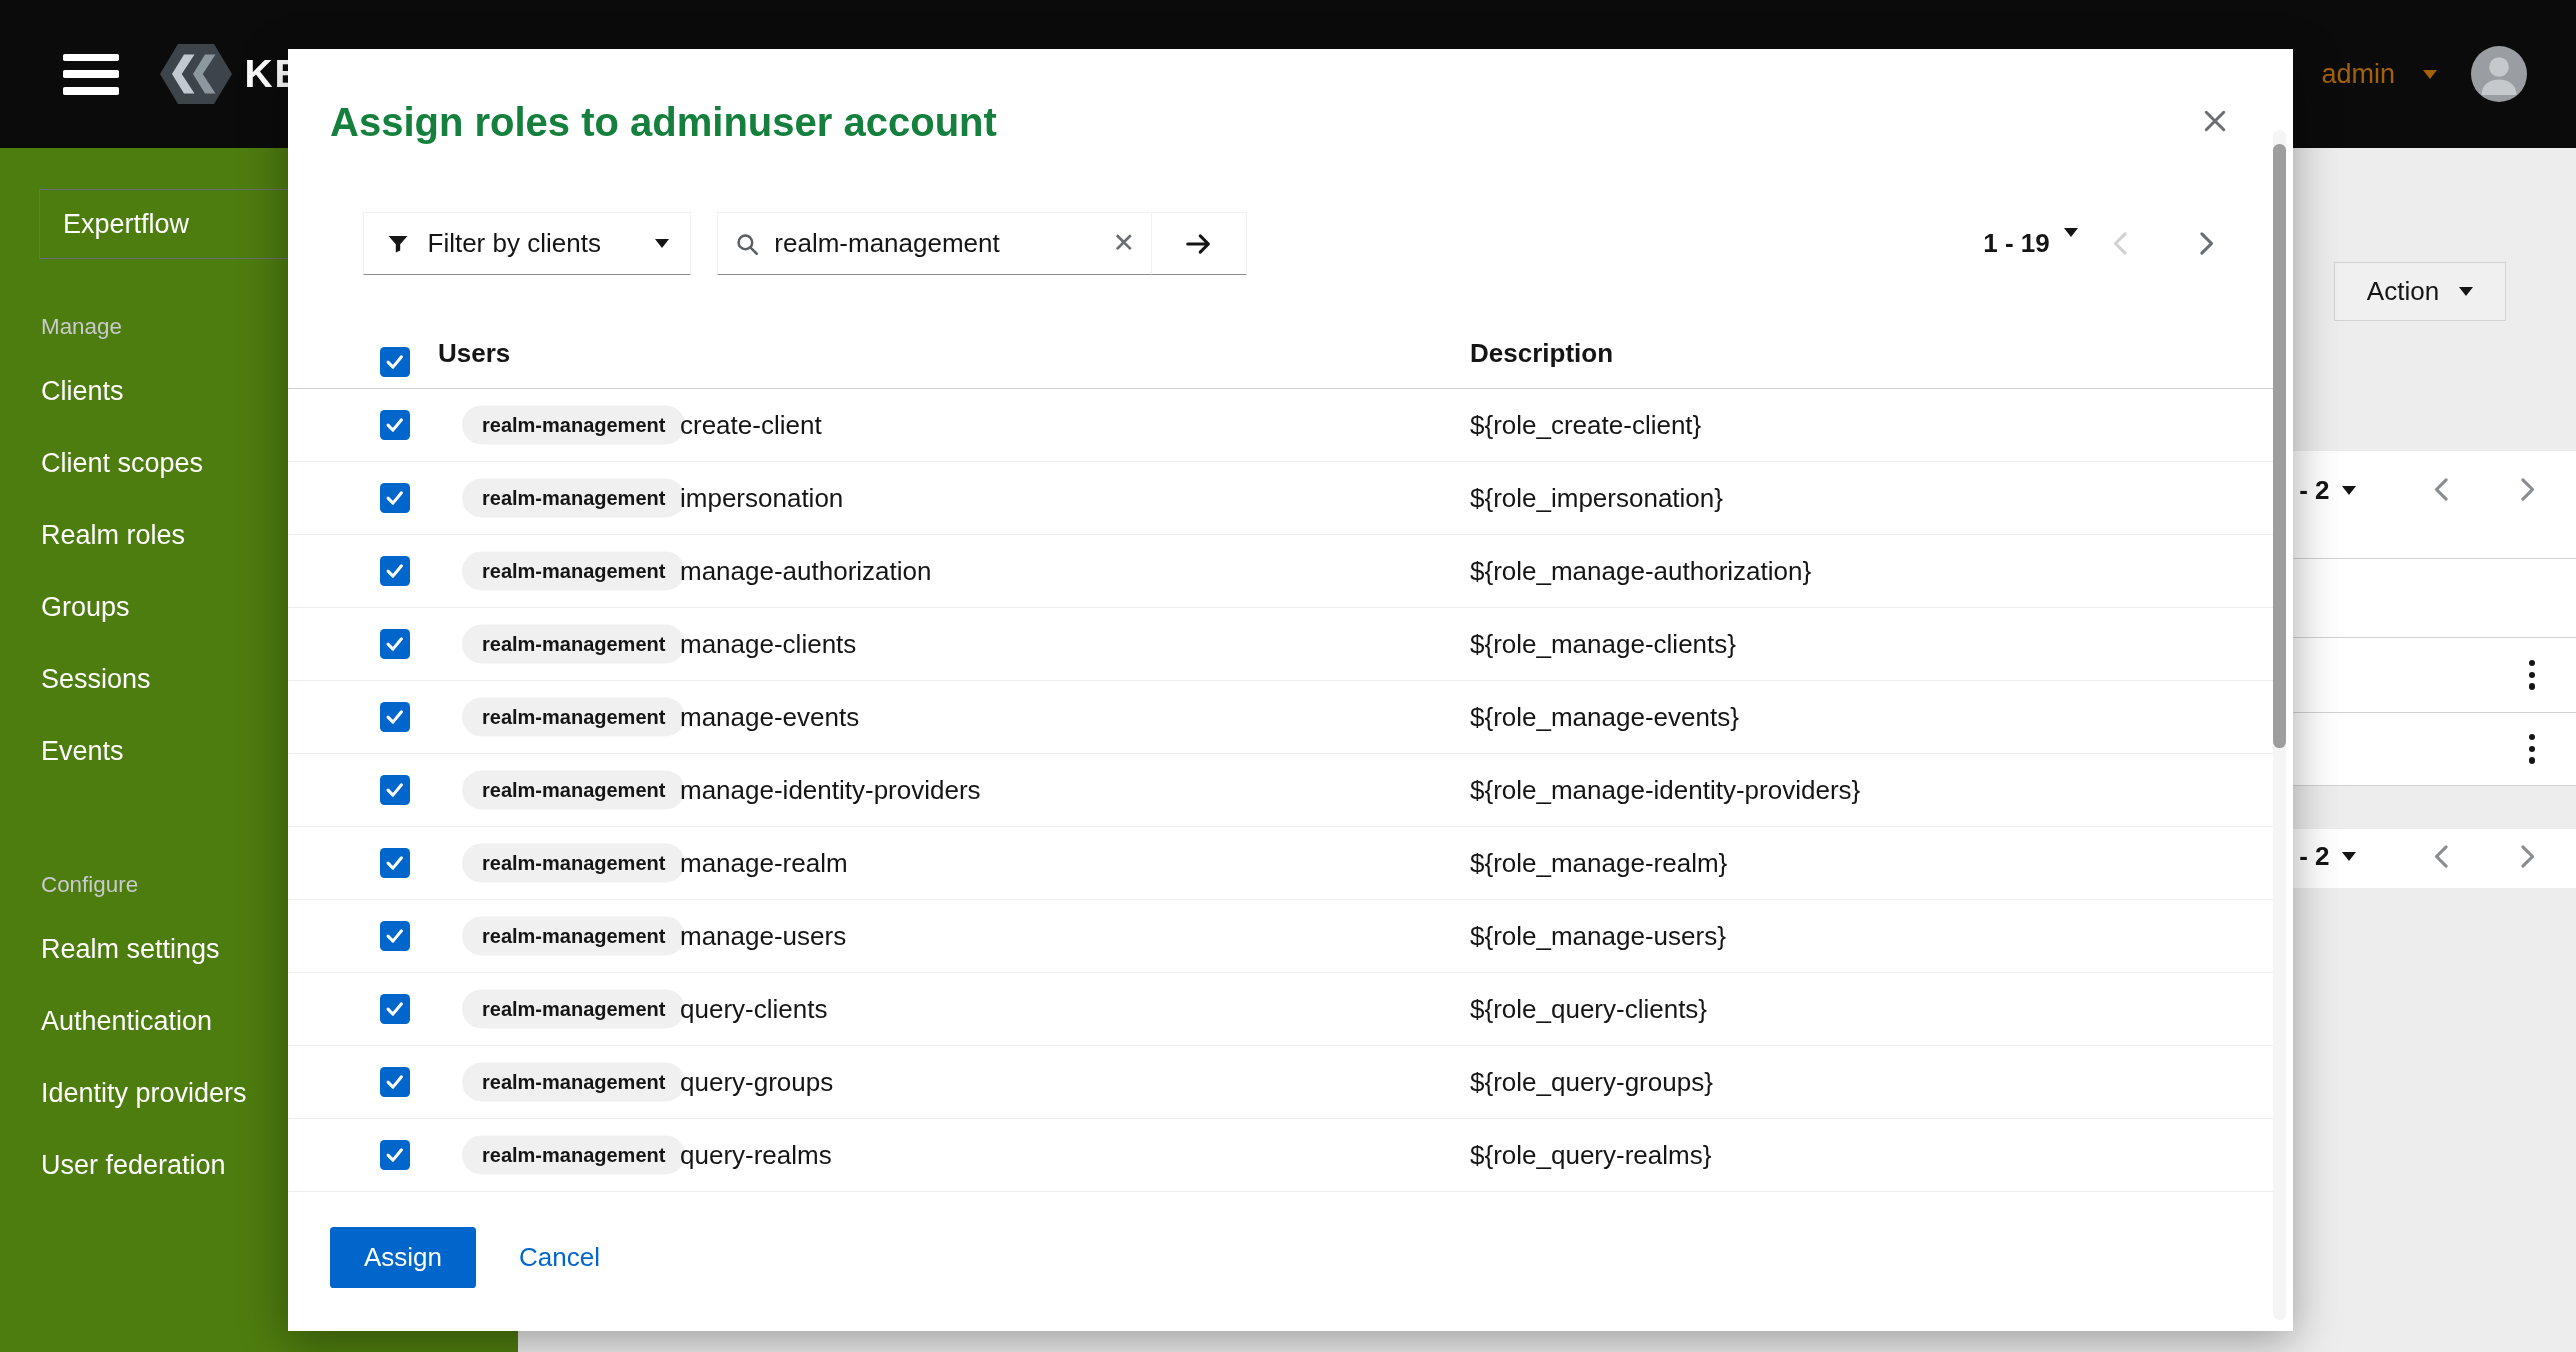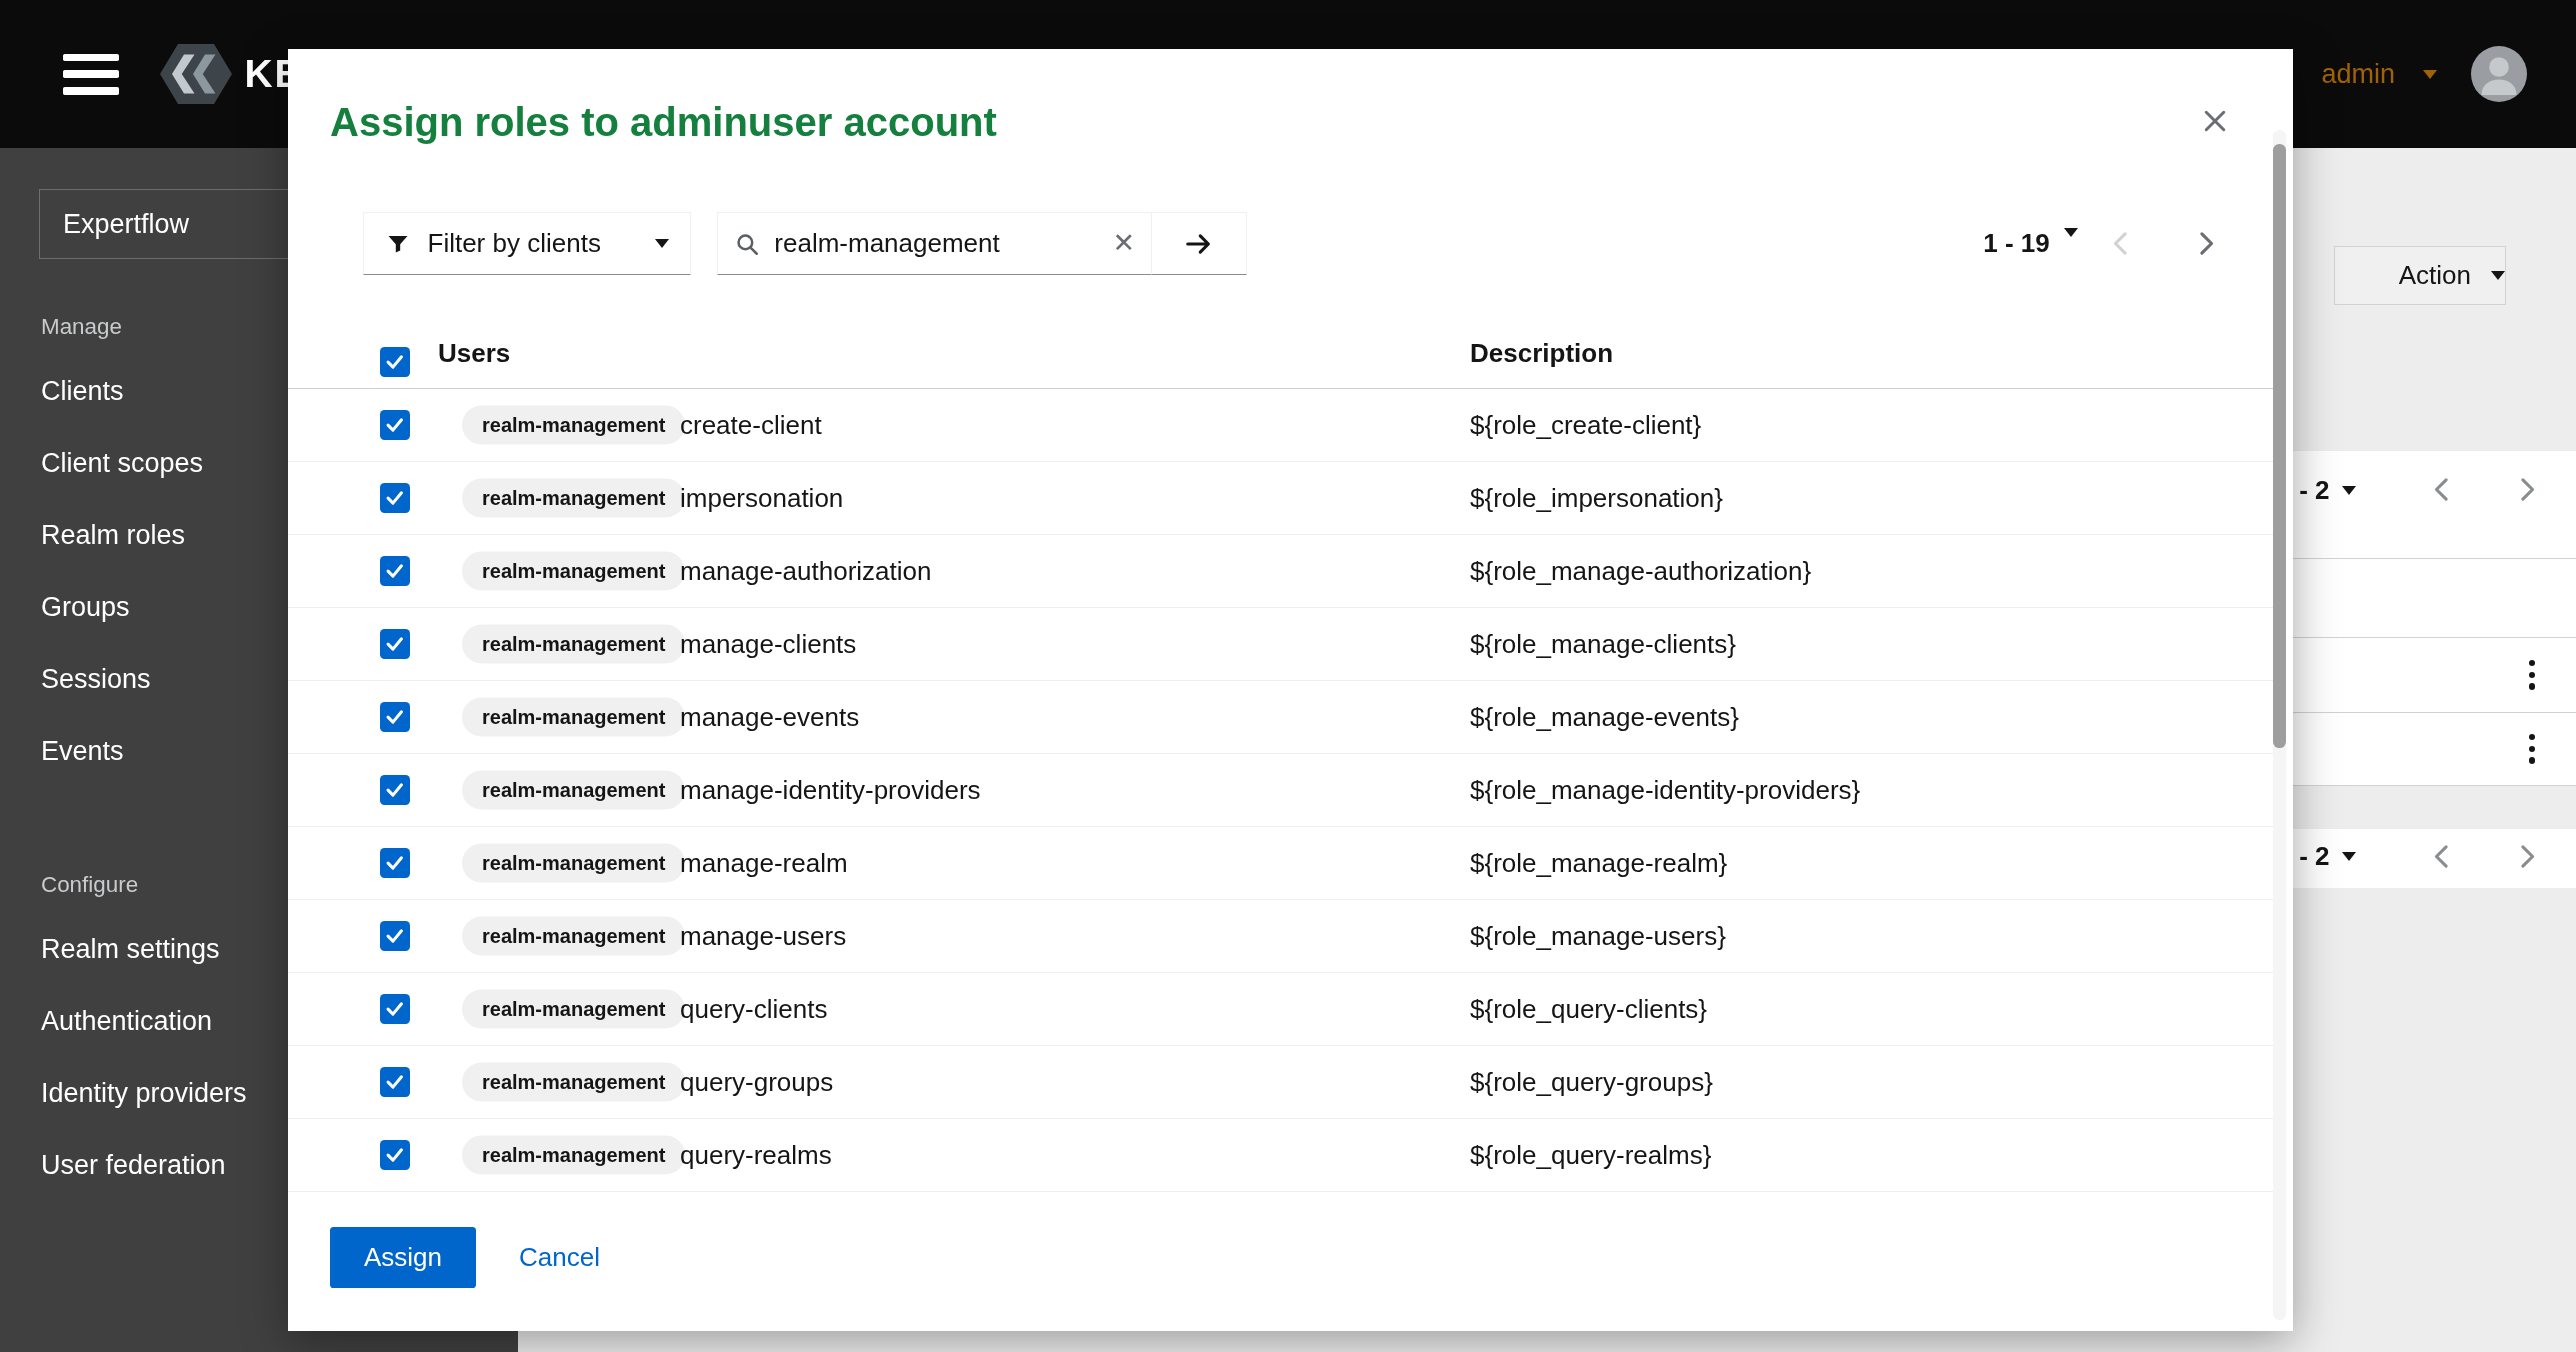--- a/index.html
+++ b/index.html
@@ -23,38 +23,38 @@
   .brand-text { color:#fff; font-size:39px; font-weight:700; letter-spacing:1.8px; }
   .masthead-right { position:absolute; right:49px; top:0; height:148px; display:flex; align-items:center; gap:34px; }
   .user-menu { display:flex; align-items:center; gap:28px; color:#a16207; font-size:27px; cursor:pointer; }
   .avatar { width:56px; height:56px; border-radius:50%; background:#9a9ea3; overflow:hidden; display:flex; align-items:center; justify-content:center; }
 
   .caret { display:inline-block; width:0; height:0;
     border-left:7.2px solid transparent; border-right:7.2px solid transparent;
     border-top:9px solid currentColor; }
 
   
-  .sidebar { position:absolute; top:148px; left:0; width:518px; bottom:0; background:#404040; z-index:5;padding-left:45px; }
+  .sidebar { position:absolute; top:148px; left:0; width:518px; bottom:0; background:#4d7c0f; z-index:5;padding-left:45px; }
   .realm-selector {
     position:absolute; top:41px; left:39px; width:437px; height:70px;
     border:0.9px solid #6a6e73; color:#fff; font-size:27px;
     display:flex; align-items:center; justify-content:space-between; padding:0 23px; cursor:pointer;
   }
   .nav { position:absolute; top:148px; left:0; right:0; }
   .nav-section-label { padding:18px 0 12.5px 41px; font-size:22.4px; color:#c9cbcd; height:59px; }
   .nav-section + .nav-section { margin-top:67px; }
   .nav-item { position:relative; height:72px; display:flex; align-items:center; padding-left:41px; font-size:27px; color:#ffffff; cursor:pointer; }
   .nav-item.active { background:#3c3f42; }
   .nav-item.active::before { content:""; position:absolute; left:0; top:0; bottom:0; width:6.3px; background:#2b9af3; }
 
   
   .action-button {
-    position:absolute; left:2334px; top:246px; width:172px; height:59px;
+    position:absolute; left:2334px; top:262px; width:172px; height:59px;
     background:#f0f0f0; border:0.9px solid #d2d2d2;
-    display:flex; align-items:center; justify-content:flex-end; gap:20px;
+    display:flex; align-items:center; justify-content:center; gap:20px;
     font-size:26px; color:#151515; cursor:pointer; z-index:6;
   }
   .bg-panel-a { position:absolute; left:2292px; top:451px; width:284px; height:335px; background:#fff; border-bottom:0.9px solid #d2d2d2; z-index:6; }
   .bg-strip-b { position:absolute; left:2292px; top:829px; width:284px; height:59px; background:#fff; z-index:6; }
   .bg-line { position:absolute; left:0; right:0; height:0.9px; background:#d2d2d2; }
   .bg-pagination { position:absolute; left:7.2px; display:flex; align-items:center; gap:12.5px; font-size:26px; font-weight:600; color:#151515; }
   .bg-chevron { position:absolute; color:#8a8d90; cursor:pointer; width:29px; height:29px; }
   .kebab { position:absolute; display:flex; flex-direction:column; gap:5.4px; align-items:center; cursor:pointer; }
   .kebab i { width:6.3px; height:6.3px; background:#151515; border-radius:50%; }
 

